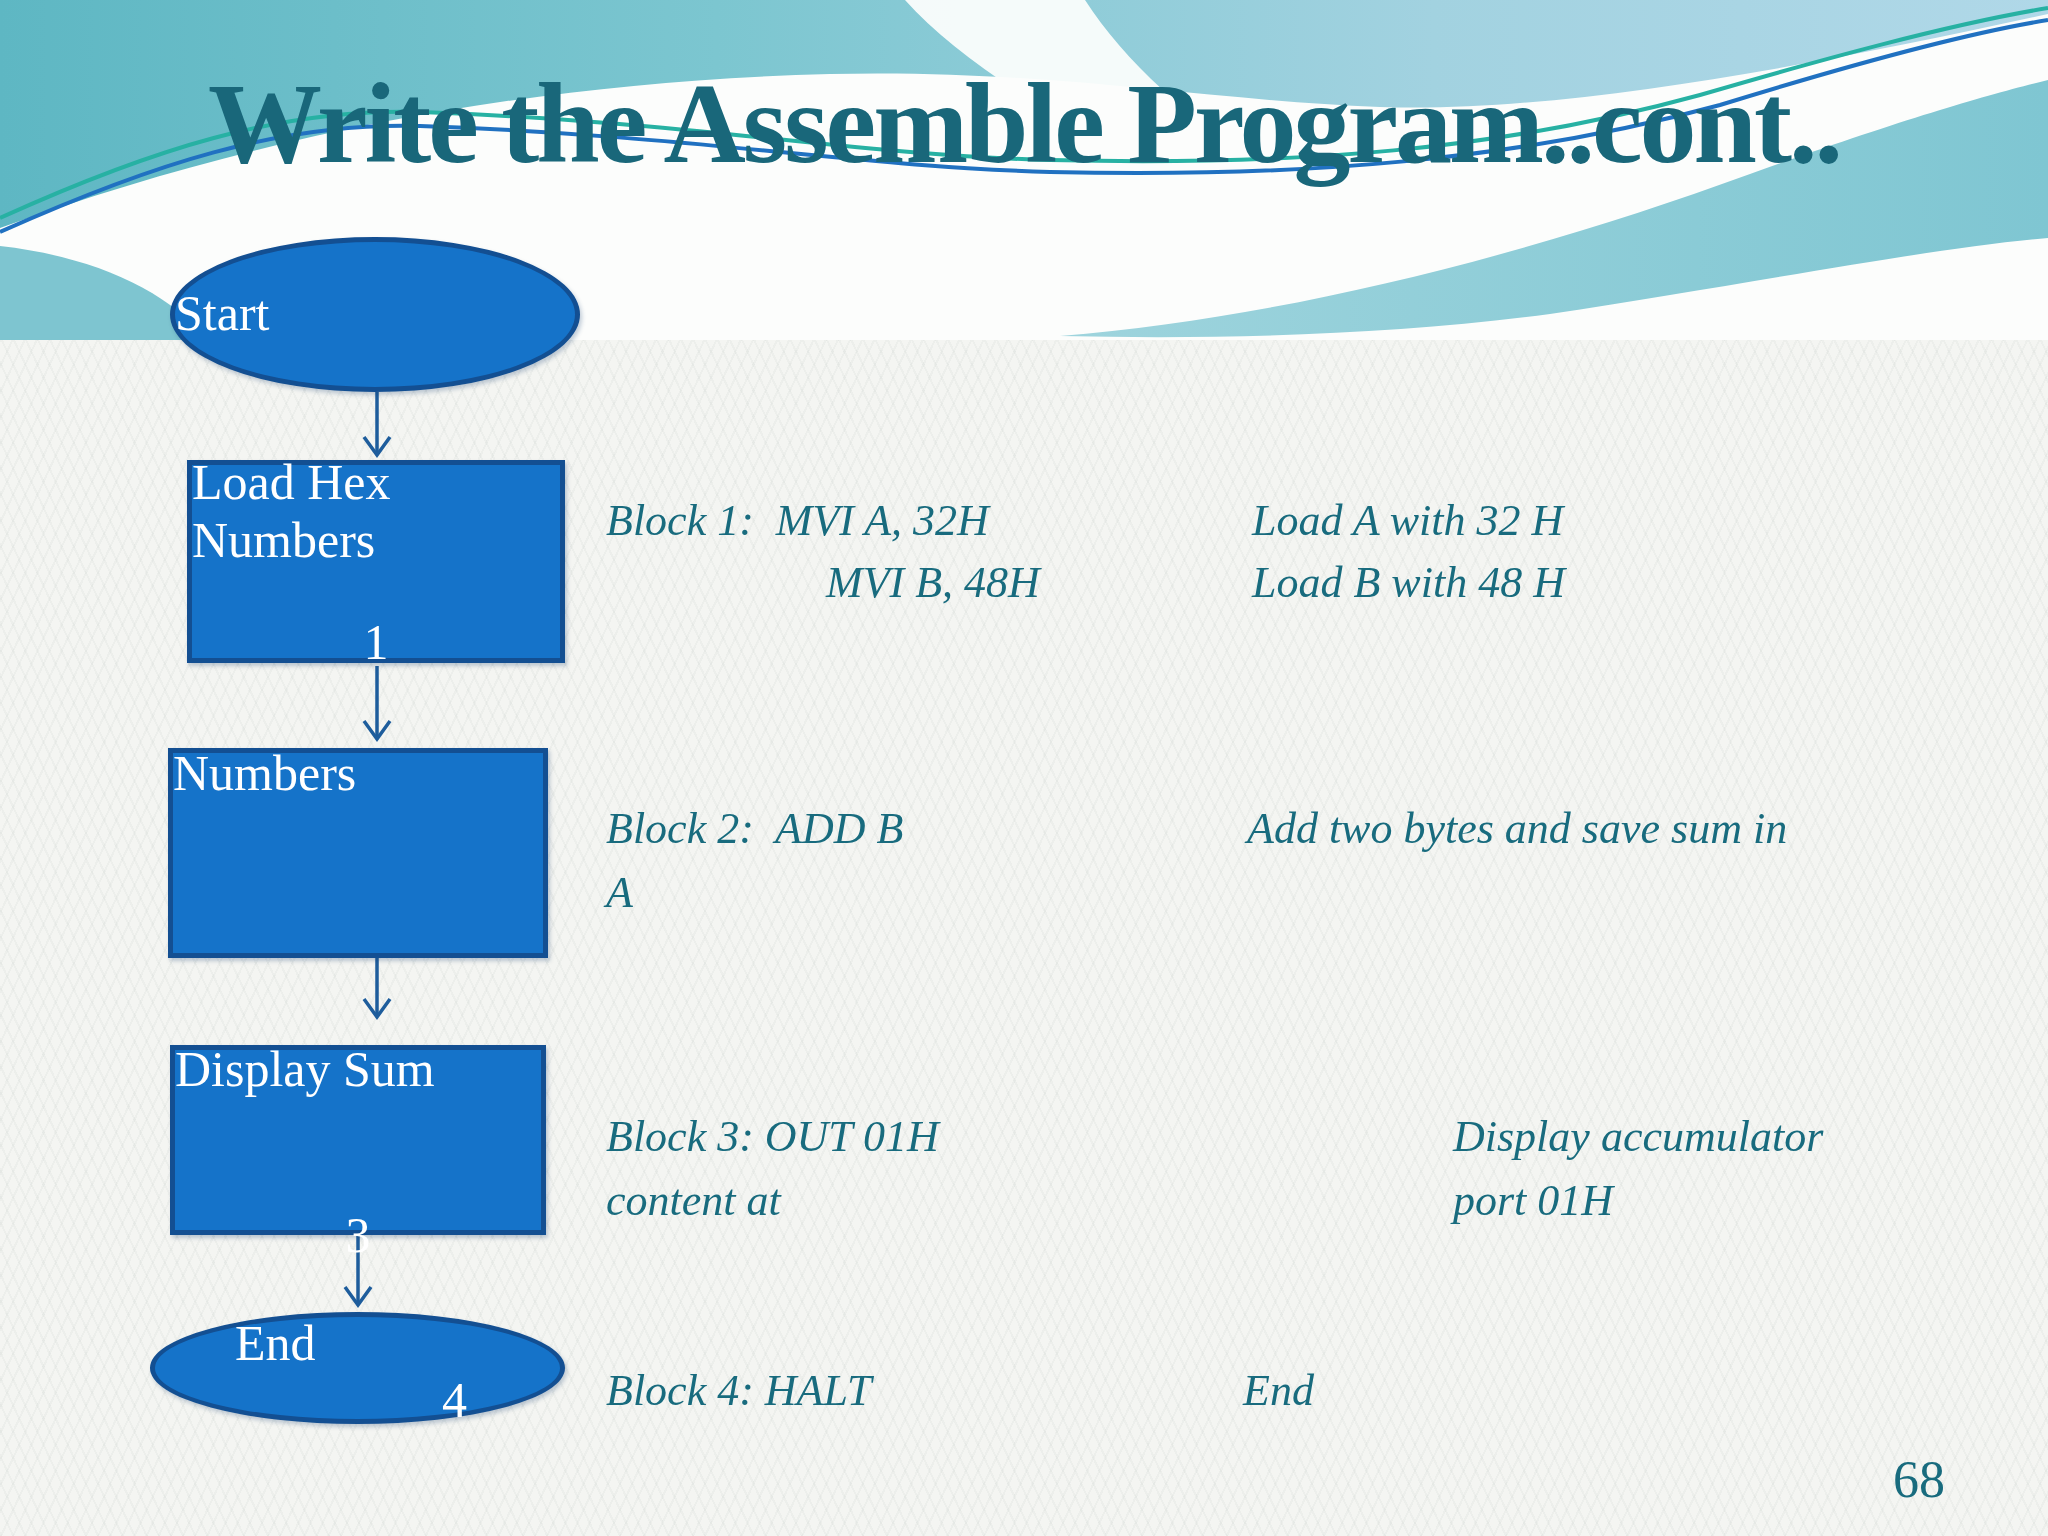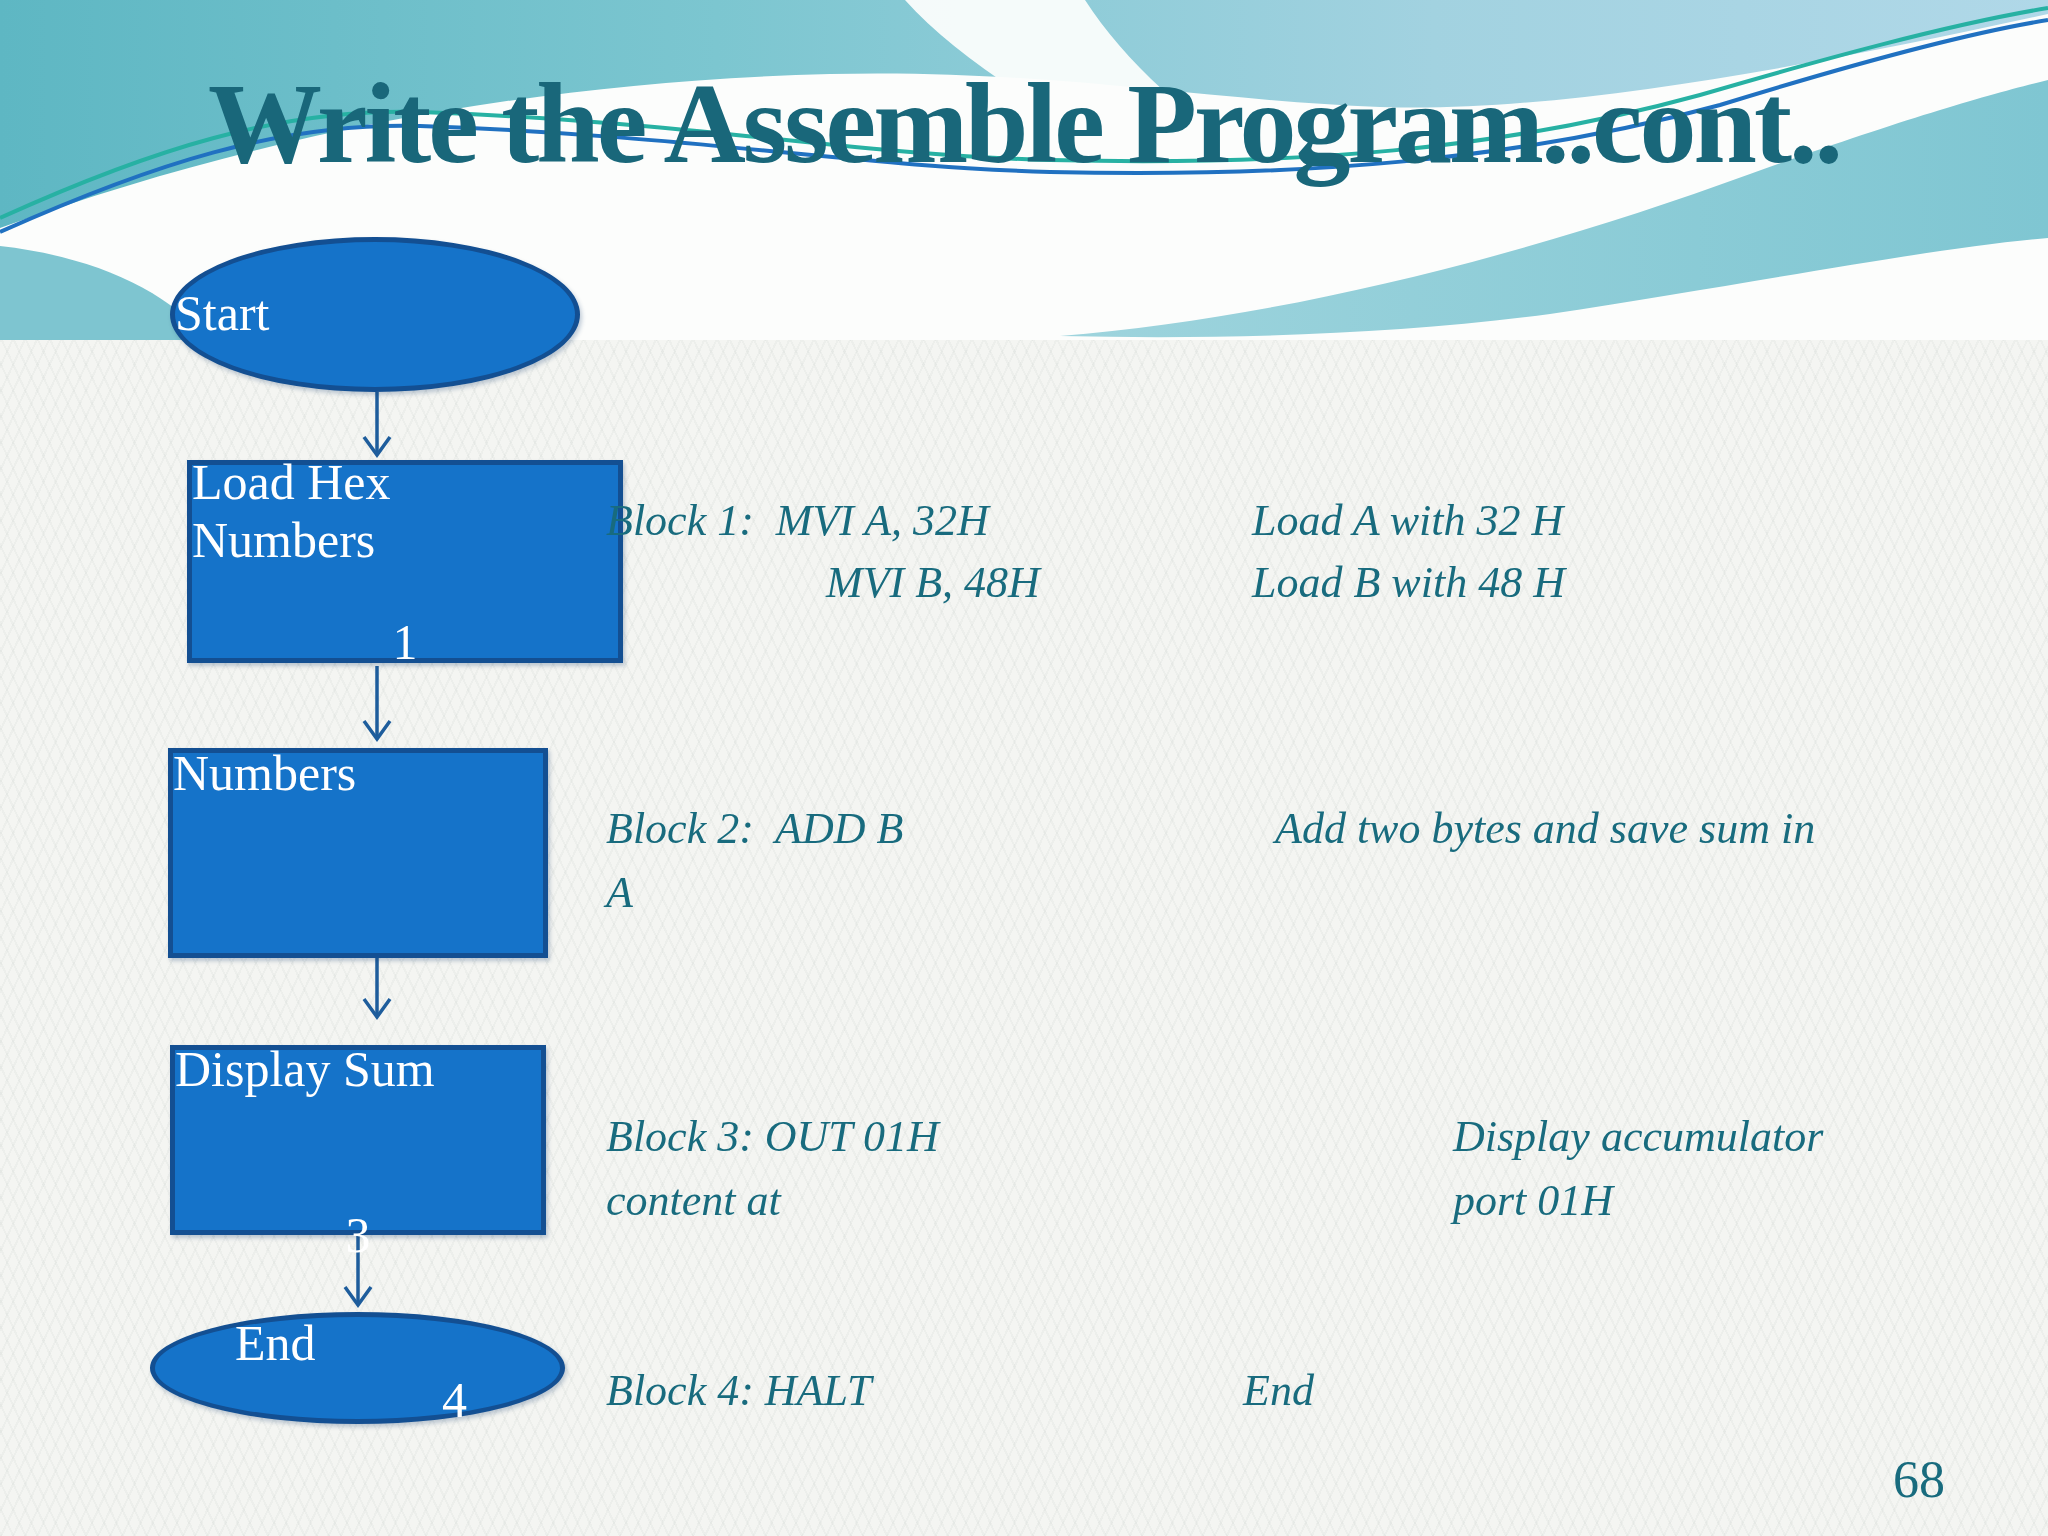--- a/index.html
+++ b/index.html
@@ -101,21 +101,21 @@
     <g stroke="#1e5d9c" stroke-width="3.5" fill="none">
       <path d="M358,1213 L358,1302"></path>
         <path d="M345,1287 L358,1305 L371,1287"></path>
     </g>
   </svg>
 
   <div class="shape ellipse" style="left:170px;top:237px;width:410px;height:155px;">
     <span class="shape-label v-center">Start</span>
   </div>
 
-  <div class="shape" style="left:187px;top:460px;width:436px;height:203px;">
+  <div class="shape" style="left:187px;top:460px;width:378px;height:203px;">
     <span class="shape-label" style="top:-12px;">
       <span>Load Hex</span><br>
       <span>Numbers</span>
     </span>
     <span class="shape-num num-center" style="bottom:-9px;">1</span>
   </div>
 
   <div class="shape" style="left:168px;top:748px;width:380px;height:210px;">
     <span class="shape-label" style="top:-9px;">Numbers</span>
   </div>
@@ -130,21 +130,21 @@
     <span class="shape-num" style="left:287px;top:58px;">4</span>
   </div>
 
   <div class="txt" style="left:606px;top:498px;">Block 1:  MVI A, 32H</div>
   <div class="txt" style="left:826px;top:560px;">MVI B, 48H</div>
   <div class="txt" style="left:1252px;top:498px;">Load A with 32 H</div>
   <div class="txt" style="left:1252px;top:560px;">Load B with 48 H</div>
 
   <div class="txt" style="left:606px;top:806px;">Block 2:  ADD B</div>
   <div class="txt" style="left:606px;top:870px;">A</div>
-  <div class="txt" style="left:1247px;top:806px;margin-left:28px;">Add two bytes and save sum in</div>
+  <div class="txt" style="left:1247px;top:806px;">Add two bytes and save sum in</div>
 
   <div class="txt" style="left:606px;top:1114px;">Block 3: OUT 01H</div>
   <div class="txt" style="left:606px;top:1178px;text-align:center;">content at</div>
   <div class="txt" style="left:1453px;top:1114px;">Display accumulator</div>
   <div class="txt" style="left:1453px;top:1178px;">port 01H</div>
 
   <div class="txt" style="left:606px;top:1368px;">Block 4: HALT</div>
   <div class="txt" style="left:1243px;top:1368px;">End</div>
 
   <div class="page-num">68</div>

